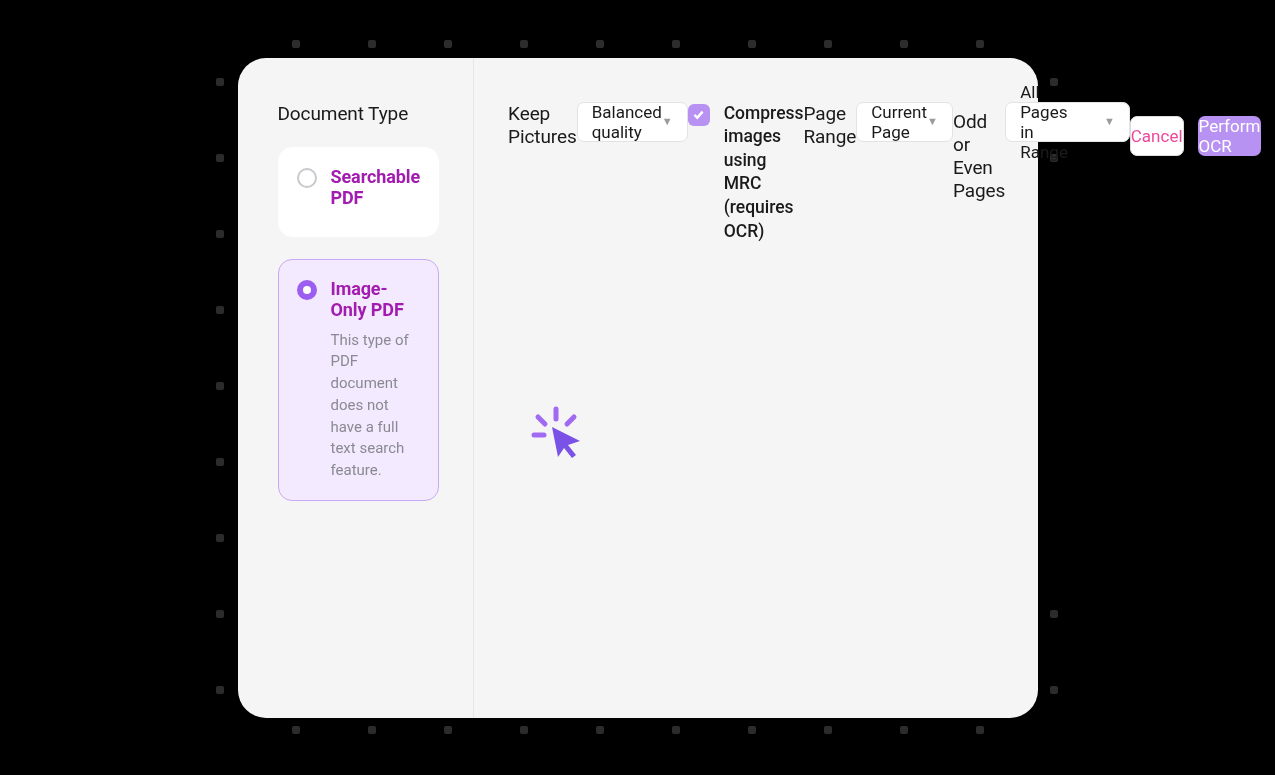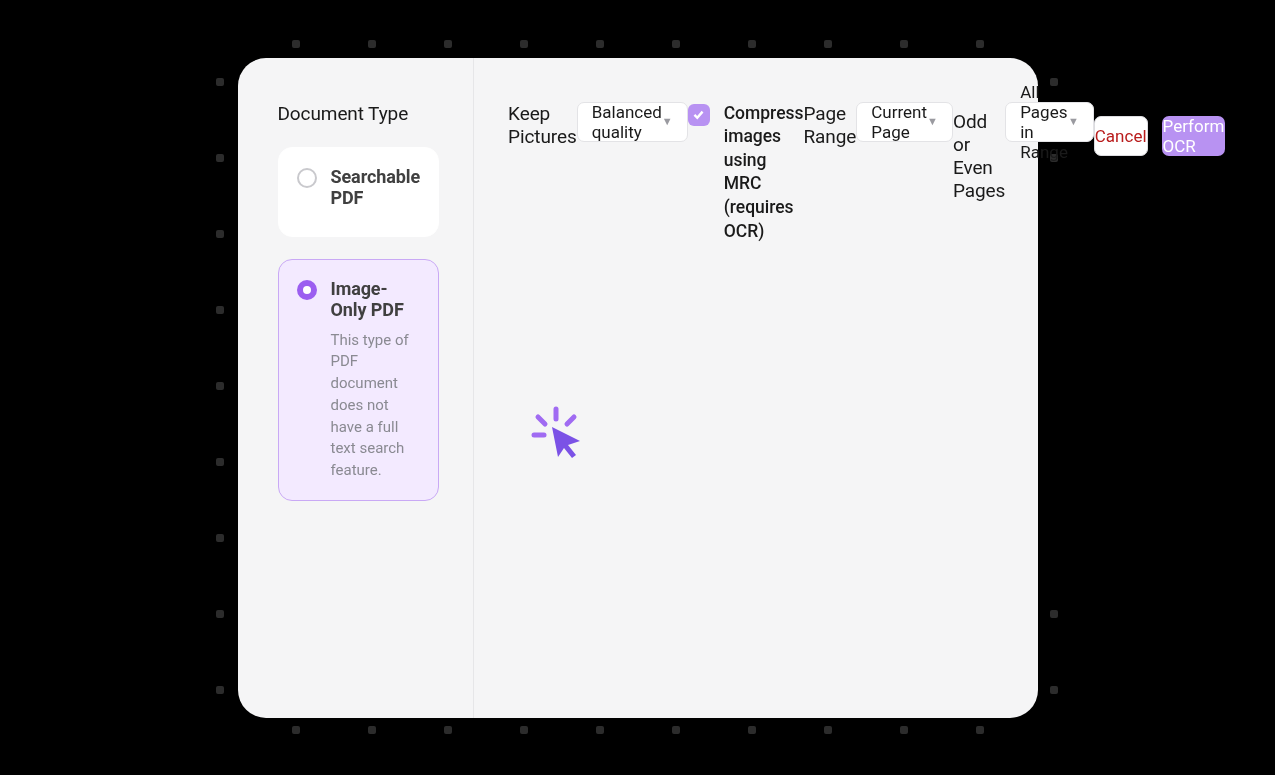--- a/index.html
+++ b/index.html
@@ -80,21 +80,21 @@
     position: relative;
     background: #fff;
   }
   .radio-card.selected .radio-dot {
     border: 6px solid #9b5ef0;
   }
 
   .radio-title {
     font-size: 18px;
     font-weight: 700;
-    color: #404040;
+    color: #a21caf;
     margin-bottom: 10px;
     letter-spacing: -0.1px;
   }
   .radio-desc {
     font-size: 15px;
     line-height: 1.45;
     color: #8a8a92;
   }
 
   .select {
@@ -161,21 +161,21 @@
     font-size: 17px;
     display: flex;
     align-items: center;
     justify-content: center;
     cursor: pointer;
     border: 1px solid transparent;
   }
   .btn.secondary {
     background: #fff;
     border-color: #dcdce0;
-    color: #b91c1c;
+    color: #ec4899;
   }
   .btn.primary {
     background: #b892f2;
     color: #fff;
   }
 
   
   .cursor-burst {
     position: absolute;
     left: 290px;
@@ -278,21 +278,21 @@
 
     <h3 class="section" style="margin-bottom:16px;">Page Range</h3>
 
     <div class="select">
       <span>Current Page</span>
       <span class="caret">▼</span>
     </div>
 
     <h3 class="section" style="margin-top:8px;margin-bottom:16px;">Odd or Even Pages</h3>
 
-    <div class="select" style="margin-bottom:0;">
+    <div class="select" style="margin-bottom:0;gap:36px;">
       <span>All Pages in Range</span>
       <span class="caret">▼</span>
     </div>
 
     <div class="spacer"></div>
 
     <div class="btn-row">
       <div class="btn secondary">
         <span>Cancel</span>
       </div>

